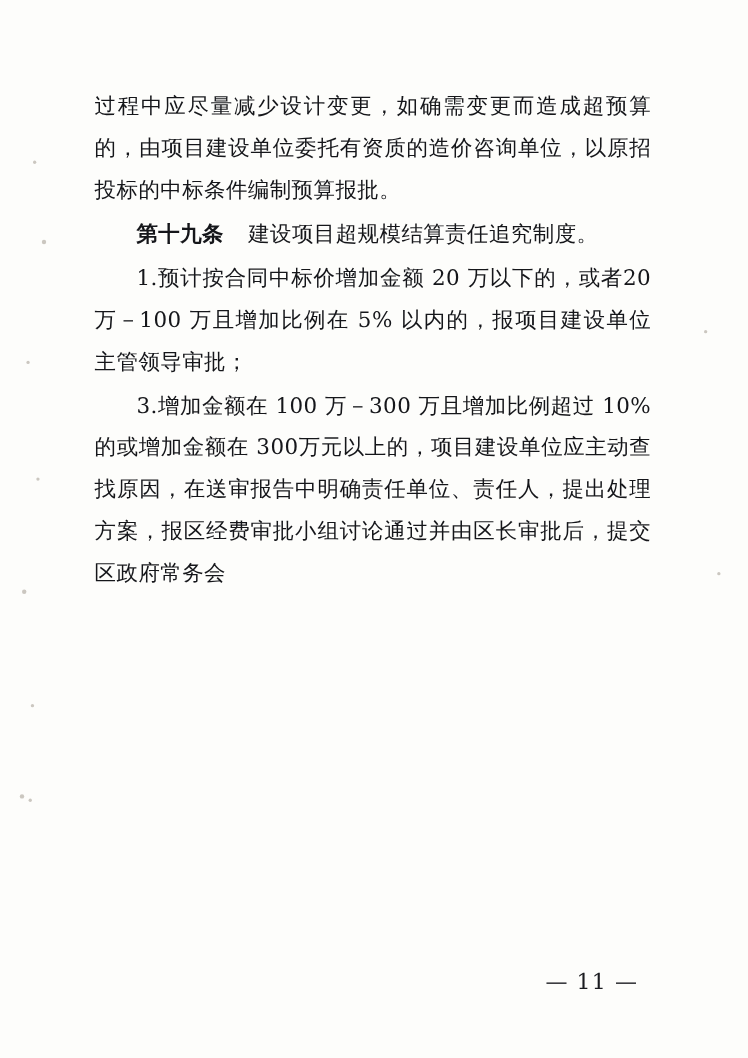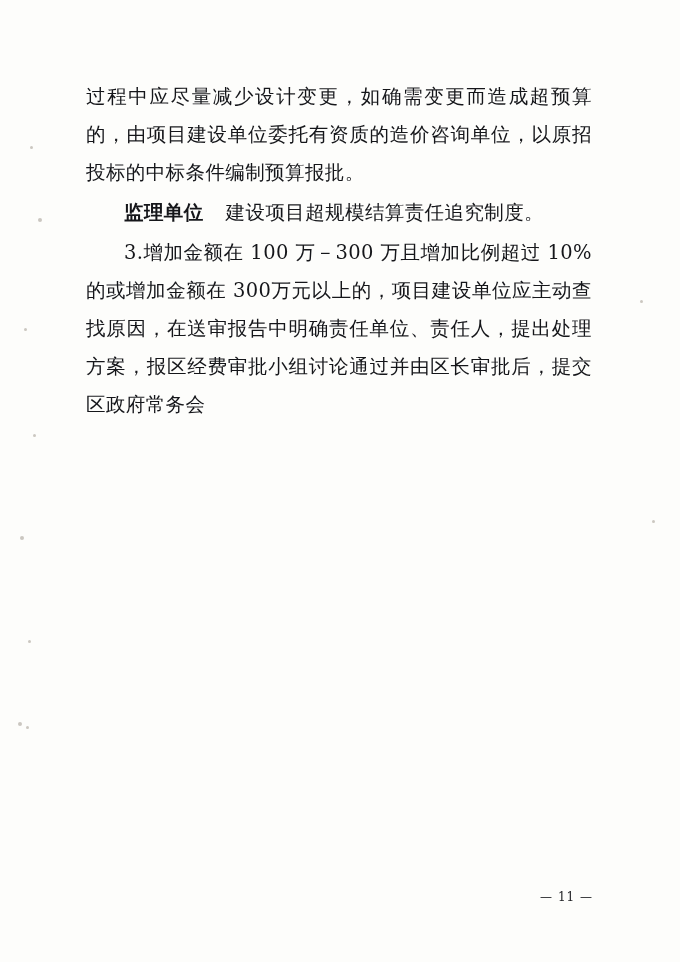--- a/index.html
+++ b/index.html
@@ -51,23 +51,23 @@
   }
   .article-head .art-title {
     font-weight: bold;
   }
   .article-head .art-body {
     font-weight: normal;
     margin-left: 22px;
   }
   .pagenum {
     position: absolute;
-    right: 87px;
+    right: 100px;
     bottom: 58px;
-    font-size: 12px;
+    font-size: 20px;
     color: #1b1c20;
     letter-spacing: 1px;
     font-family: "DejaVu Serif", "Liberation Serif", serif;
   }
 </style>
 </head>
 <body>
 
 <div class="page">
 
@@ -81,24 +81,25 @@
   <div class="speck" style="left:26px; top:726px; width:3px; height:3px;"></div>
   <div class="speck" style="left:640px; top:300px; width:3px; height:3px;"></div>
   <div class="speck" style="left:652px; top:520px; width:3px; height:3px;"></div>
 
   <div class="content">
 
     <p class="para">过程中应尽量减少设计变更，如确需变更而造成超预算的，由项目建设单位委托有资质的造价咨询单位，以原招投标的中标条件编制预算报批。</p>
 
 
     <p class="para article-head">
-      <span class="art-title">监理单位</span><span class="art-body">建设项目超规模结算责任追究制度。</span>
+      <span class="art-title">第十九条</span><span class="art-body">建设项目超规模结算责任追究制度。</span>
     </p>
 
 
+    <p class="para indent">1.预计按合同中标价增加金额 20 万以下的，或者20 万－100 万且增加比例在 5% 以内的，报项目建设单位主管领导审批；</p>
 
 
     <p class="para indent">3.增加金额在 100 万－300 万且增加比例超过 10%的或增加金额在 300万元以上的，项目建设单位应主动查找原因，在送审报告中明确责任单位、责任人，提出处理方案，报区经费审批小组讨论通过并由区长审批后，提交区政府常务会</p>
 
   </div>
 
   <div class="pagenum">— 11 —</div>
 
 </div>
 

